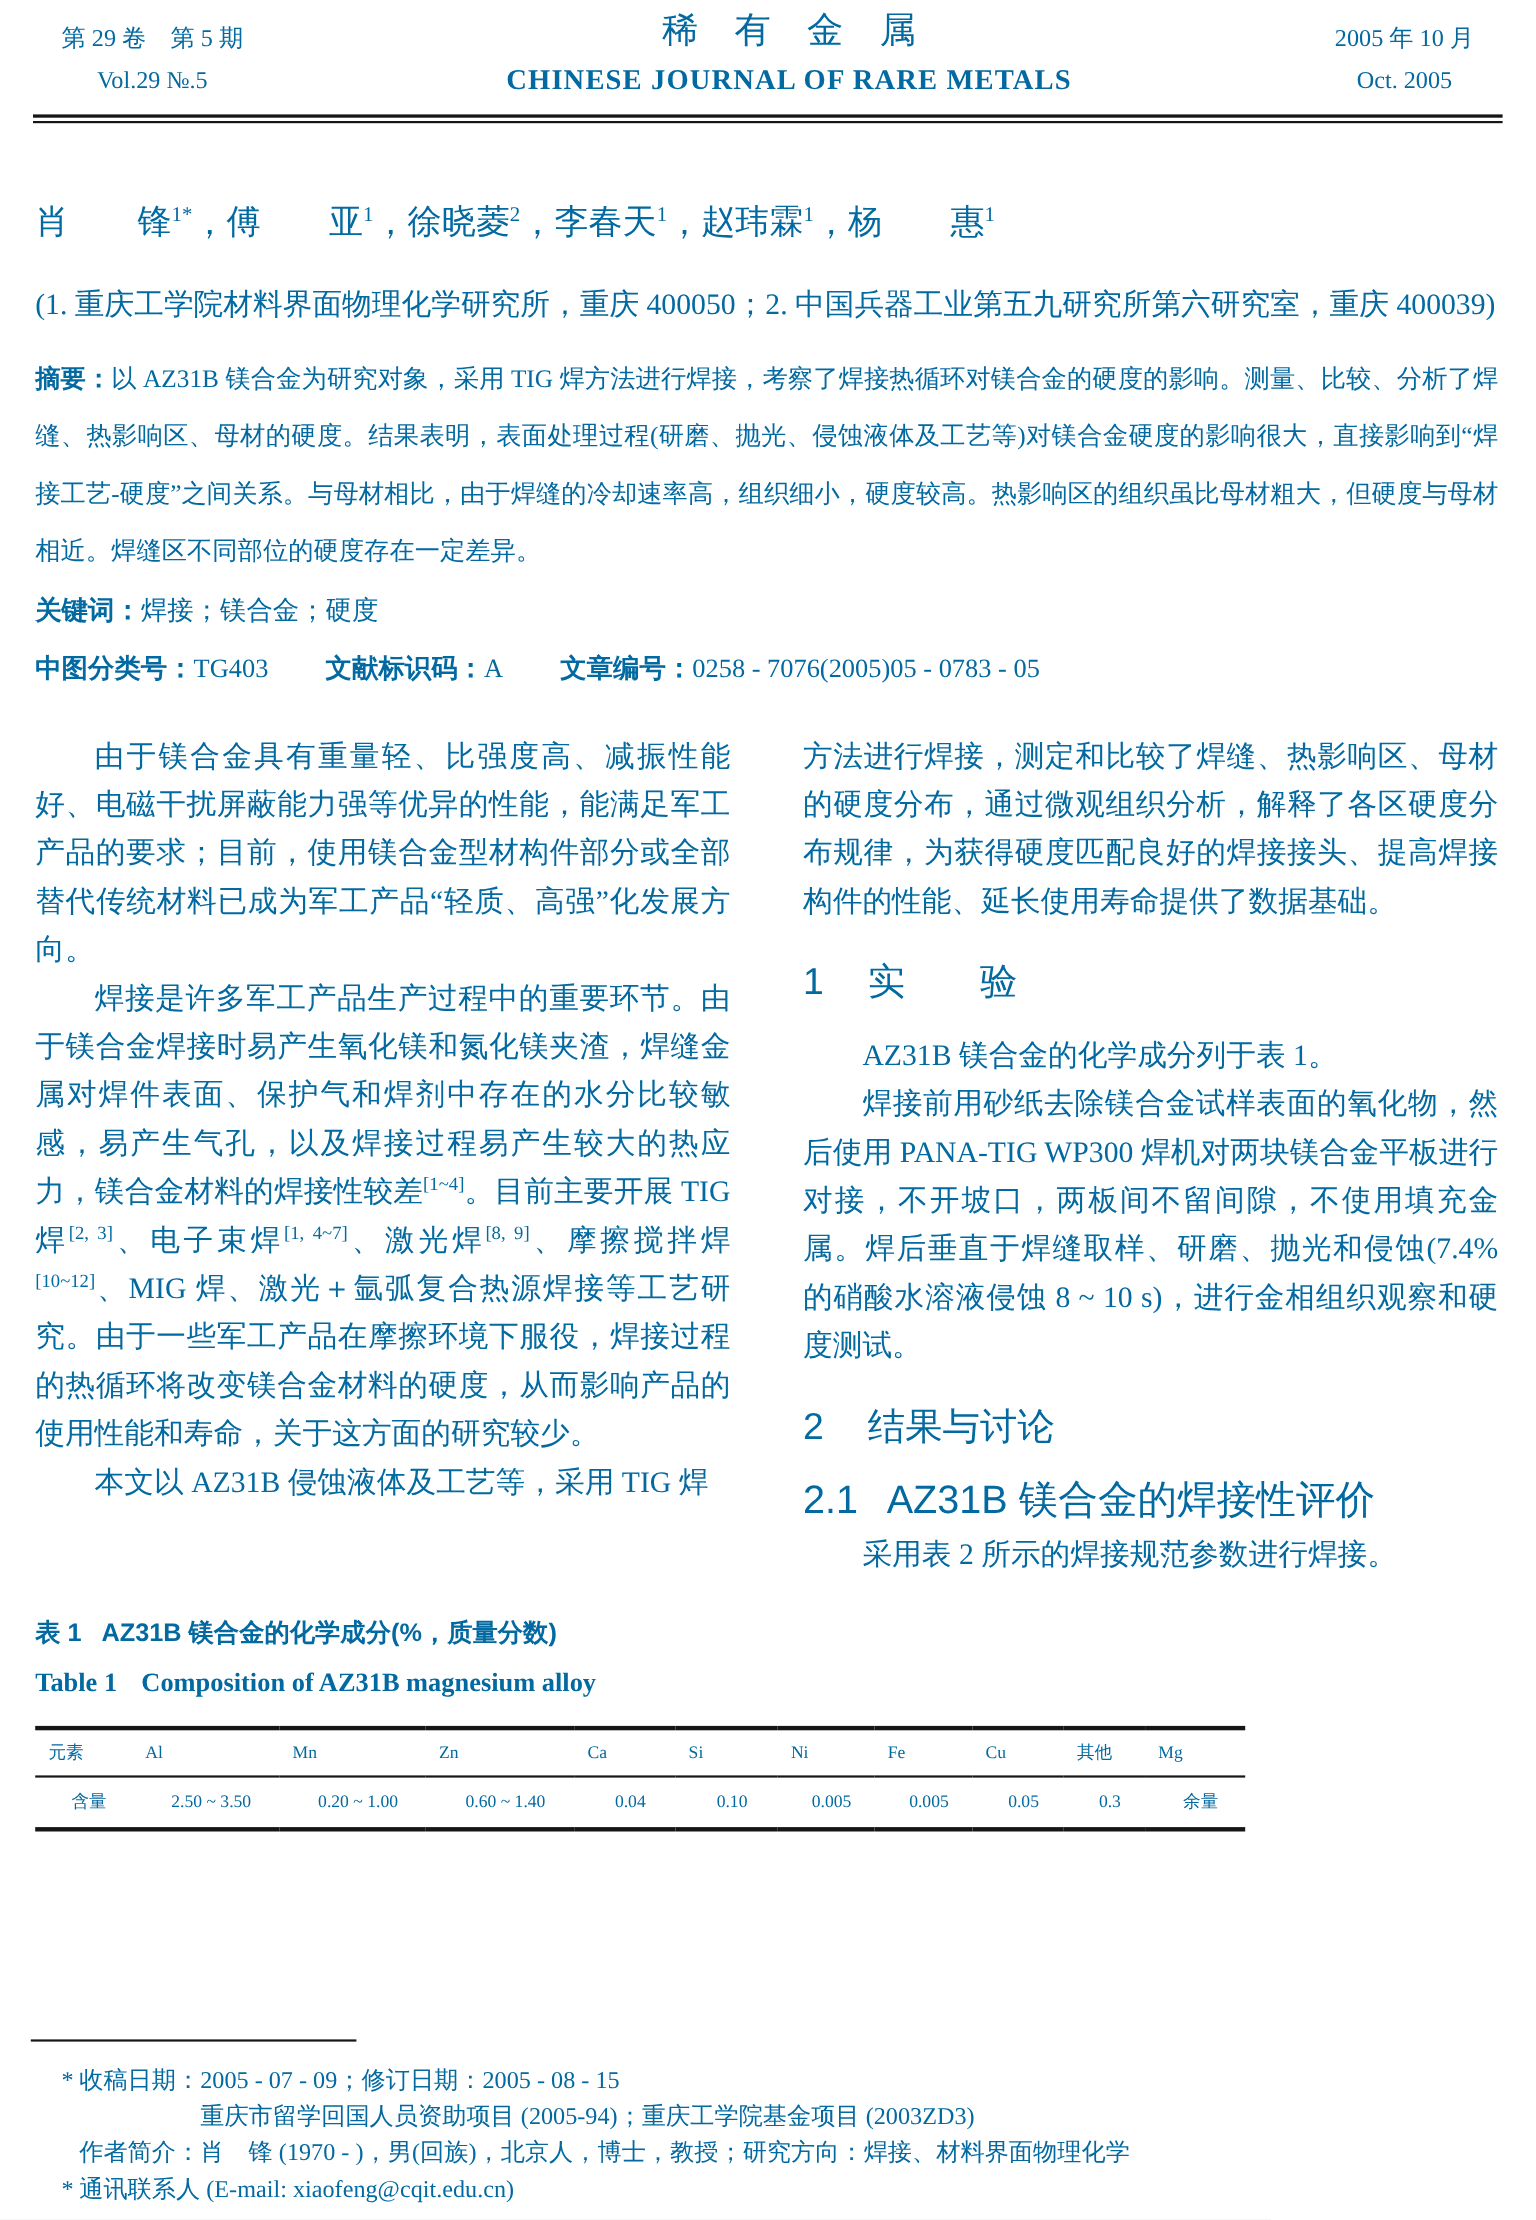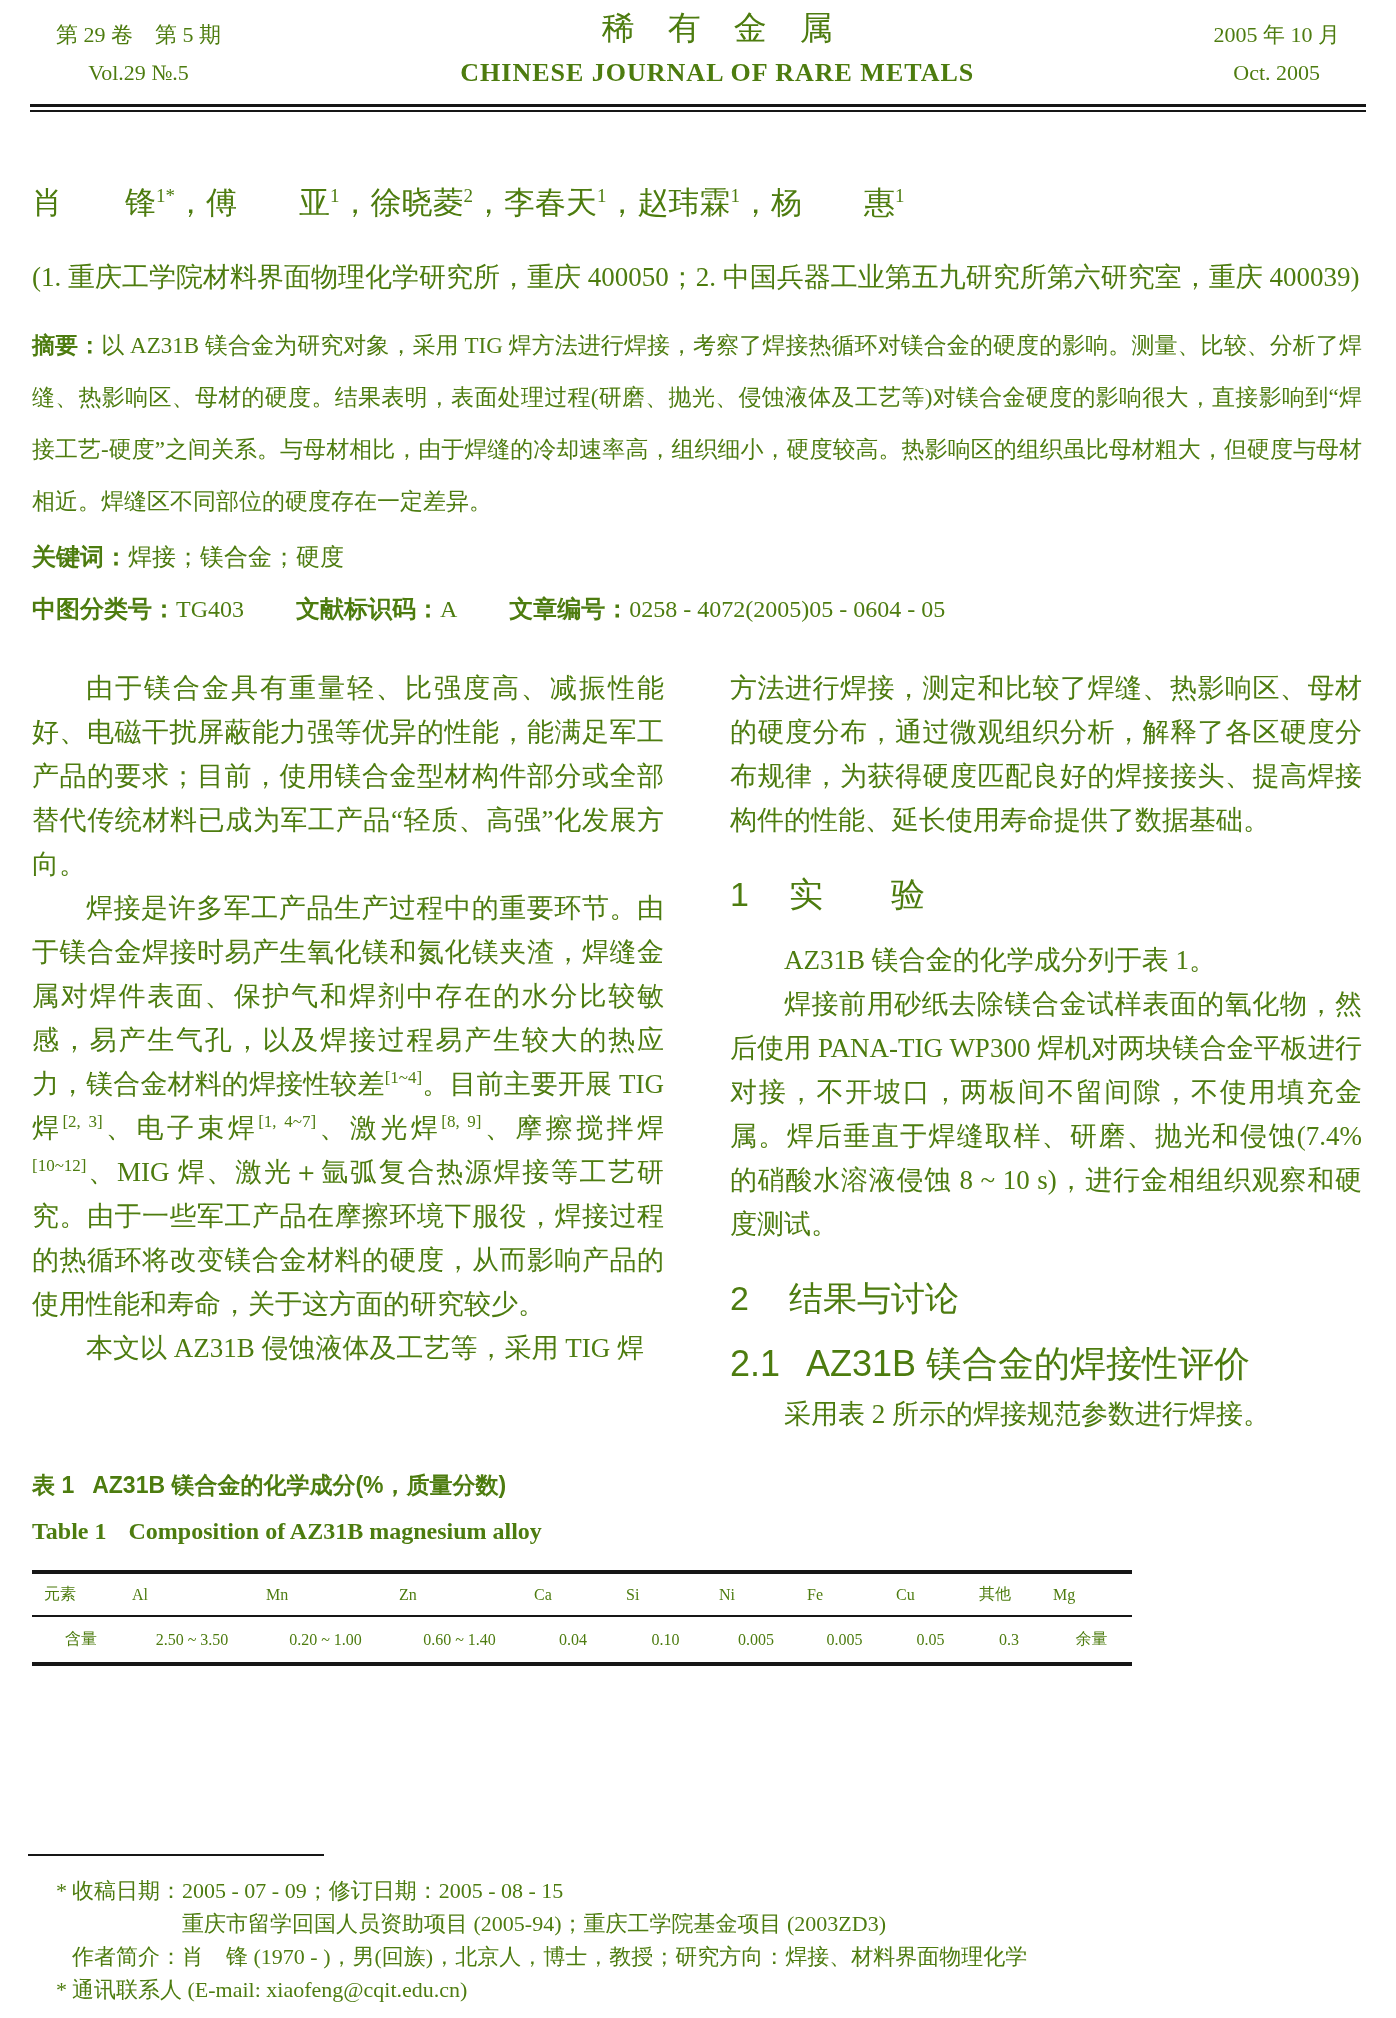--- a/index.html
+++ b/index.html
@@ -1,18 +1,18 @@
 <!DOCTYPE html>
 <html><head>
 <meta charset="utf-8">
 <style>
   html,body { margin:0; padding:0; background:#e8e8e8; }
   .page {
     position:relative; width:1396px; height:2018px; margin:0 auto;
-    background:#ffffff; color:#4d7c0f; box-sizing:border-box;
+    background:#ffffff; color:#0369a1; box-sizing:border-box;
     font-family:"Liberation Serif","DejaVu Serif",serif;
     overflow:hidden;
   }
   
   .journal-header { display:flex; justify-content:space-between; align-items:flex-start; padding:8px 56px 0 56px; }
   .jh-left, .jh-right { text-align:center; font-size:22px; line-height:38px; padding-top:8px; white-space:nowrap; }
   .jh-center { text-align:center; flex:1; }
   .jh-name-cn { font-size:33px; line-height:40px; }
   .jh-name-en { font-size:26px; line-height:34px; margin-top:8px; letter-spacing:1px; font-weight:700; }
   .rule-double { margin:12px 30px 0 30px; height:3px; border-top:3px solid #161616; border-bottom:2px solid #161616; }
@@ -93,21 +93,21 @@
 
   <p class="affiliation">(1. 重庆工学院材料界面物理化学研究所，重庆 400050；2. 中国兵器工业第五九研究所第六研究室，重庆 400039)</p>
 
   <p class="abstract"><span class="lbl-strong">摘要：</span><span>以 AZ31B 镁合金为研究对象，采用 TIG 焊方法进行焊接，考察了焊接热循环对镁合金的硬度的影响。测量、比较、分析了焊缝、热影响区、母材的硬度。结果表明，表面处理过程(研磨、抛光、侵蚀液体及工艺等)对镁合金硬度的影响很大，直接影响到“焊接工艺-硬度”之间关系。与母材相比，由于焊缝的冷却速率高，组织细小，硬度较高。热影响区的组织虽比母材粗大，但硬度与母材相近。焊缝区不同部位的硬度存在一定差异。</span></p>
 
   <p class="keywords"><span class="lbl-strong">关键词：</span><span>焊接；镁合金；硬度</span></p>
 
   <p class="meta-line">
     <span class="group"><span class="lbl-strong">中图分类号：</span><span>TG403</span></span>
     <span class="group"><span class="lbl-strong">文献标识码：</span><span>A</span></span>
-    <span class="group"><span class="lbl-strong">文章编号：</span><span>0258 - 4072(2005)05 - 0604 - 05</span></span>
+    <span class="group"><span class="lbl-strong">文章编号：</span><span>0258 - 7076(2005)05 - 0783 - 05</span></span>
   </p>
 
   <div class="columns">
     <div class="col">
       <p class="indent"><span>由于镁合金具有重量轻、比强度高、减振性能好、电磁干扰屏蔽能力强等优异的性能，能满足军工产品的要求；目前，使用镁合金型材构件部分或全部替代传统材料已成为军工产品“轻质、高强”化发展方向。</span></p>
       <p class="indent"><span>焊接是许多军工产品生产过程中的重要环节。由于镁合金焊接时易产生氧化镁和氮化镁夹渣，焊缝金属对焊件表面、保护气和焊剂中存在的水分比较敏感，易产生气孔，以及焊接过程易产生较大的热应力，镁合金材料的焊接性较差</span><sup>[1~4]</sup><span>。目前主要开展 TIG 焊</span><sup>[2, 3]</sup><span>、电子束焊</span><sup>[1, 4~7]</sup><span>、激光焊</span><sup>[8, 9]</sup><span>、摩擦搅拌焊</span><sup>[10~12]</sup><span>、MIG 焊、激光＋氩弧复合热源焊接等工艺研究。由于一些军工产品在摩擦环境下服役，焊接过程的热循环将改变镁合金材料的硬度，从而影响产品的使用性能和寿命，关于这方面的研究较少。</span></p>
       <p class="indent"><span>本文以 AZ31B 侵蚀液体及工艺等，采用 TIG 焊</span></p>
     </div>
     <div class="col">
       <p><span>方法进行焊接，测定和比较了焊缝、热影响区、母材的硬度分布，通过微观组织分析，解释了各区硬度分布规律，为获得硬度匹配良好的焊接接头、提高焊接构件的性能、延长使用寿命提供了数据基础。</span></p>

